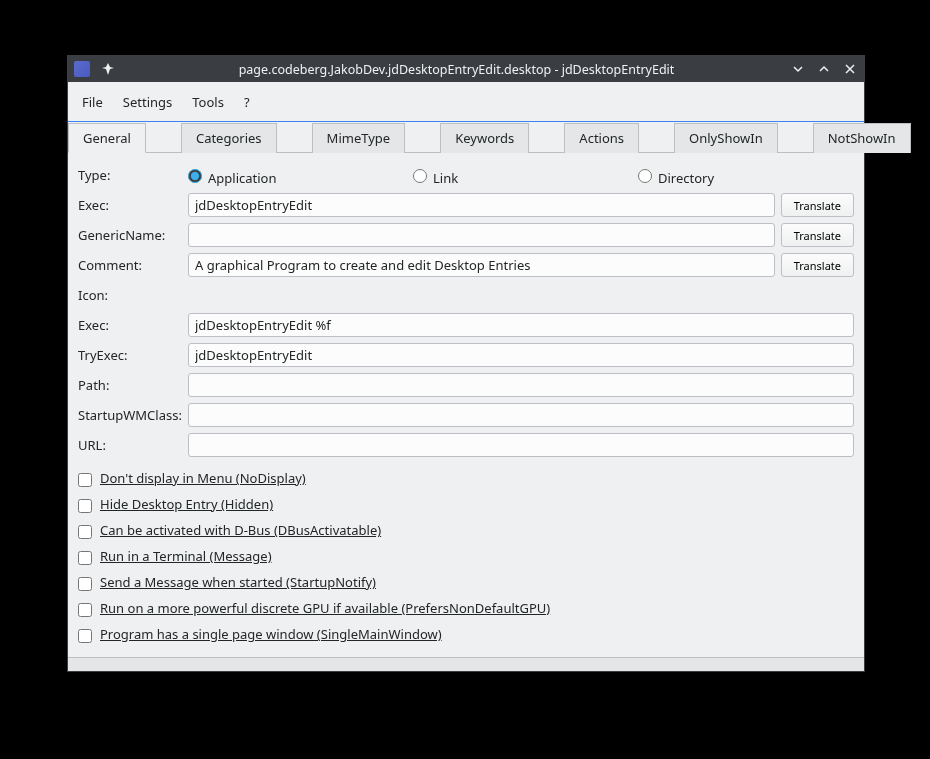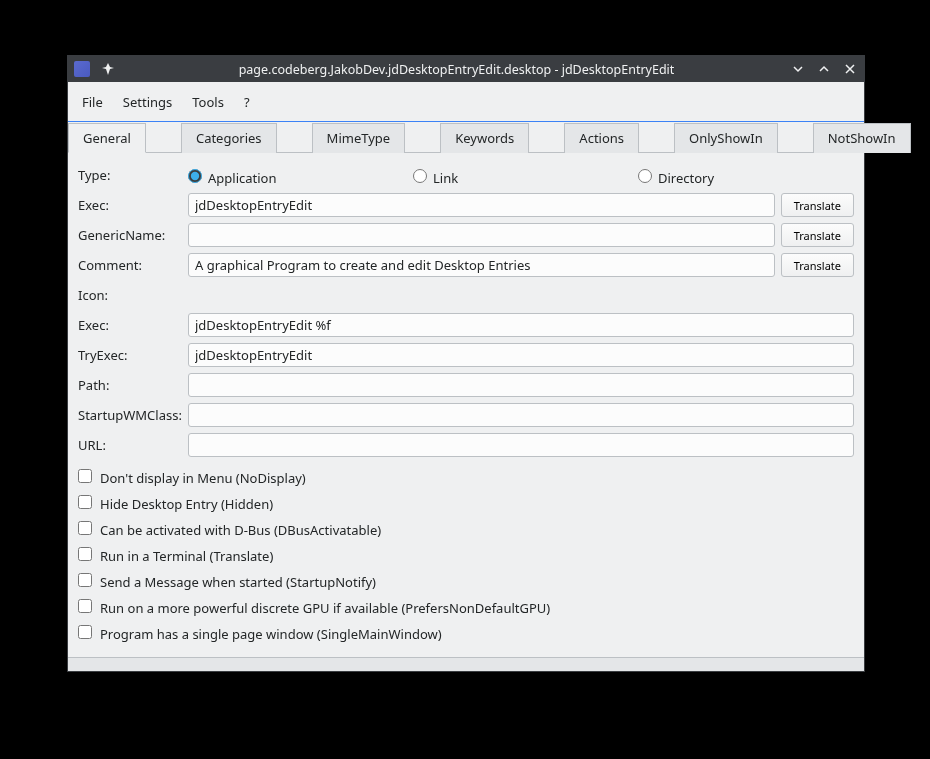--- a/index.html
+++ b/index.html
@@ -137,24 +137,25 @@
       border: 1px solid #bcc0c4;
       border-radius: 3px;
       background: linear-gradient(#fcfcfc, #eff0f1);
       font-family: inherit;
       font-size: 11px;
       cursor: pointer;
       white-space: nowrap;
     }
     .chk-row {
       display: flex;
-      align-items: flex-start;
+      align-items: flex-end;
       gap: 8px;
       margin-bottom: 8px;
       cursor: pointer;
+      text-decoration: underline;
     }
     .chk-row input[type=checkbox] { width: 14px; height: 14px; accent-color: #3daee9; }
     .statusbar {
       height: 14px;
       background: #e4e6e8;
       border-top: 1px solid #bcc0c4;
     }
   </style>
 </head>
 <body>
@@ -298,21 +299,21 @@
     <label class="chk-row">
       <input type="checkbox" style="">
       <span>Hide Desktop Entry (Hidden)</span>
     </label>
     <label class="chk-row">
       <input type="checkbox" style="">
       <span>Can be activated with D-Bus (DBusActivatable)</span>
     </label>
     <label class="chk-row">
       <input type="checkbox" style="">
-      <span>Run in a Terminal (Translate)</span>
+      <span>Run in a Terminal (Message)</span>
     </label>
     <label class="chk-row">
       <input type="checkbox" style="">
       <span>Send a Message when started (StartupNotify)</span>
     </label>
     <label class="chk-row">
       <input type="checkbox" style="">
       <span>Run on a more powerful discrete GPU if available (PrefersNonDefaultGPU)</span>
     </label>
     <label class="chk-row">

